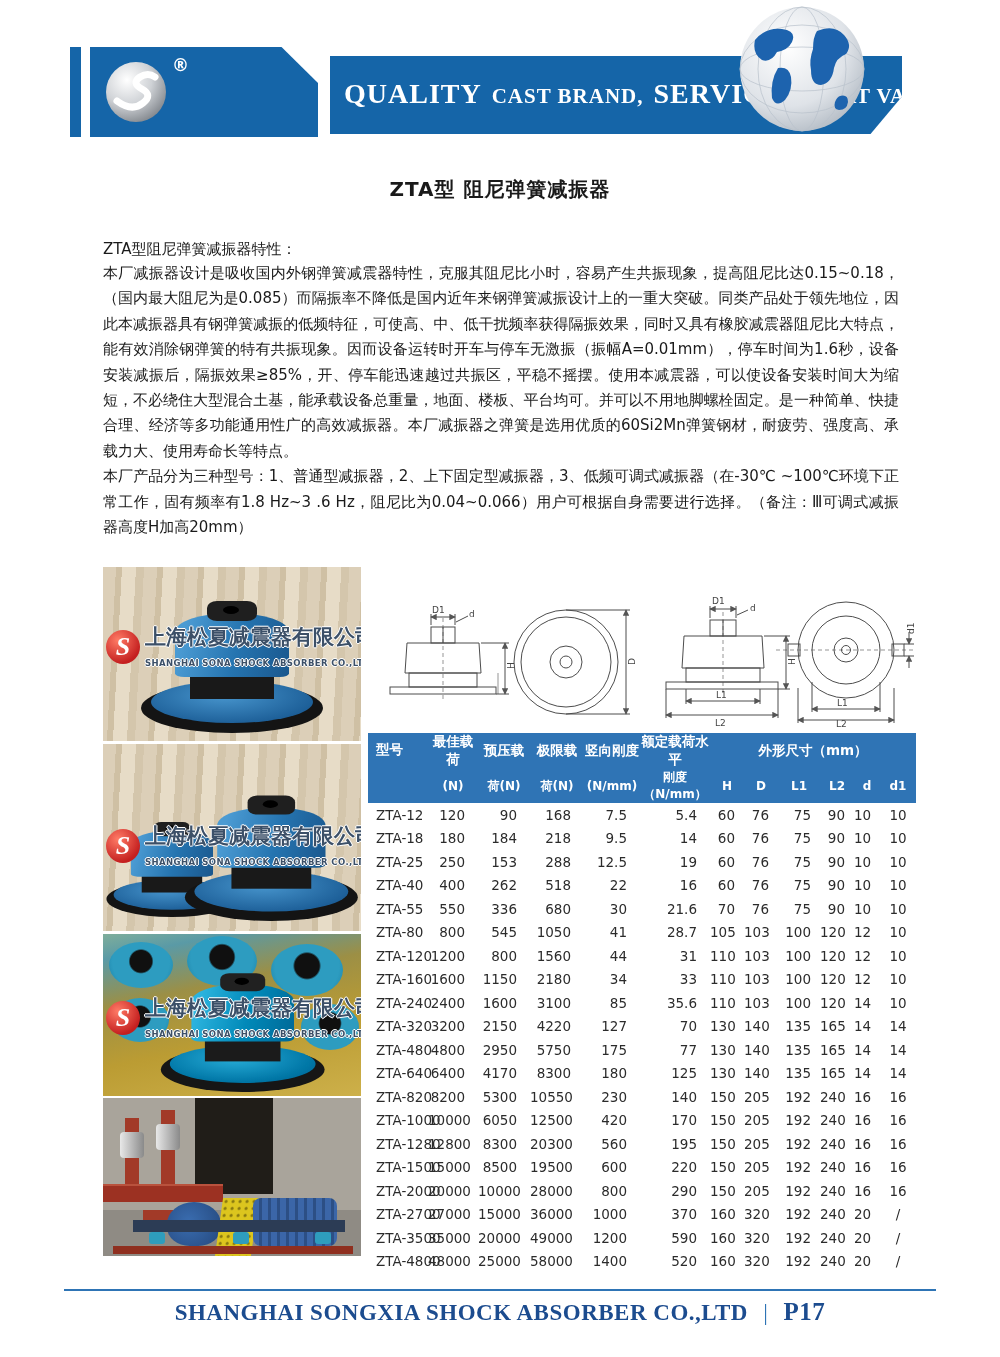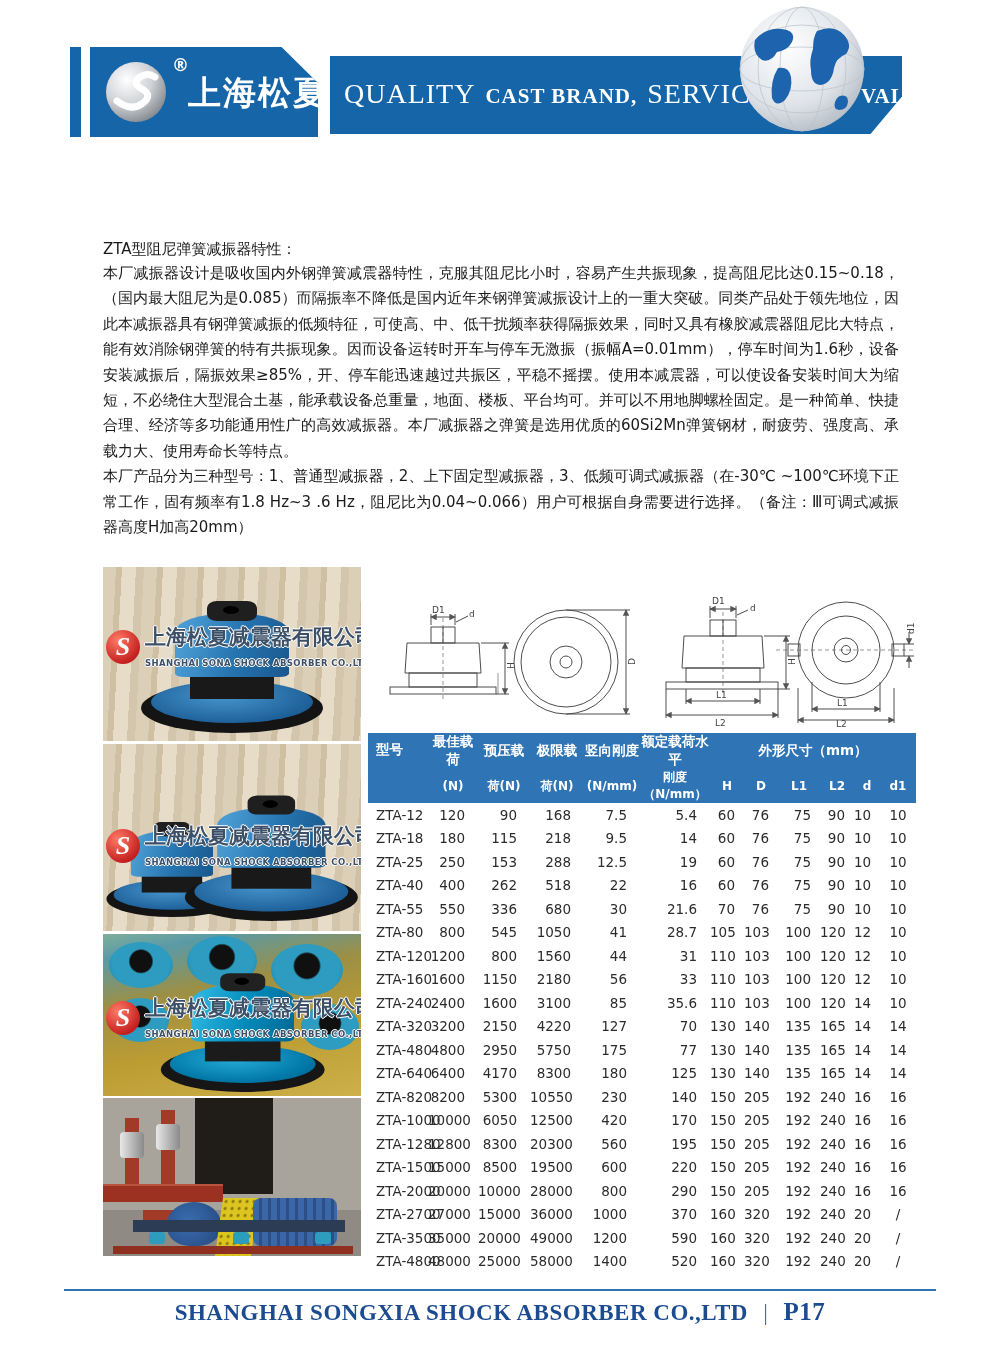--- a/index.html
+++ b/index.html
@@ -10,21 +10,21 @@
   .accent-bar{position:absolute;left:70px;top:47px;width:11px;height:90px;background:#1565a8;}
   .logo-box{position:absolute;left:90px;top:47px;width:228px;height:90px;background:#1565a8;
             clip-path:polygon(0 0,84% 0,100% 40%,100% 100%,0 100%);}
   .logo-sphere{position:absolute;left:14px;top:13px;width:64px;height:64px;}
   .logo-reg{position:absolute;left:82px;top:8px;color:#fff;font-size:17px;font-weight:bold;}
   .logo-name{position:absolute;left:98px;top:24px;color:#fff;font-size:33px;font-weight:bold;letter-spacing:2px;white-space:nowrap;}
   .tag-box{position:absolute;left:330px;top:56px;width:572px;height:78px;background:#1565a8;
            clip-path:polygon(0 0,100% 0,100% 52%,94.5% 100%,0 100%);}
   .tag-inner{position:absolute;left:14px;top:0;line-height:76px;white-space:nowrap;color:#fff;
              font-family:"Liberation Serif",serif;}
-  .tag-big{font-size:28px;font-weight:normal;letter-spacing:1px;}
+  .tag-big{font-size:28px;font-weight:bold;letter-spacing:1px;}
   .tag-small{font-size:21px;font-weight:bold;letter-spacing:1px;margin:0 6px;}
   .globe{position:absolute;left:737px;top:4px;width:130px;height:130px;z-index:3;}
 
   
   .title-zh{position:absolute;left:0;right:0;top:176px;text-align:center;font-size:20px;font-weight:bold;letter-spacing:1px;}
   .title-en{position:absolute;left:0;right:0;top:213px;text-align:center;font-size:17px;font-weight:bold;
             font-family:"DejaVu Sans Mono","Liberation Mono",monospace;letter-spacing:1px;}
   .features-heading{position:absolute;left:103px;top:240px;font-size:15px;}
   .intro{position:absolute;left:103px;top:261px;width:796px;font-size:15px;line-height:25.4px;text-align:justify;}
   .intro p{margin:0;}
@@ -123,21 +123,20 @@
         <radialGradient id="ls" cx="35%" cy="30%" r="75%">
           <stop offset="0" stop-color="#ffffff"></stop>
           <stop offset="55%" stop-color="#cfd2d6"></stop>
           <stop offset="100%" stop-color="#84898f"></stop>
         </radialGradient>
       </defs>
       <circle cx="32" cy="32" r="30" fill="url(#ls)"></circle>
       <path d="M13,41 q15,11 26,2 q10,-8 -1,-14 q-11,-6 -2,-12 q8,-5 15,0" stroke="#ffffff" stroke-width="7" fill="none" stroke-linecap="round"></path>
     </svg>
     <span class="logo-reg">®</span>
-    <span class="logo-name">上海松夏</span>
   </div>
 
   <div class="tag-box">
     <div class="tag-inner">
       <span class="tag-big">QUALITY</span>
       <span class="tag-small">CAST BRAND,</span>
       <span class="tag-big">SERVICE</span>
       <span class="tag-small">CREAT VALUE</span>
     </div>
   </div>
@@ -158,20 +157,21 @@
       <ellipse cx="65" cy="65" rx="44" ry="62"></ellipse>
     </g>
     <g fill="#1d63ae">
       <path d="M18,36 q11,-13 27,-11 q15,2 10,13 q-4,8 -15,10 q-6,11 -15,8 q-10,-6 -7,-20z"></path>
       <path d="M41,64 q11,-2 13,9 q2,13 -6,23 q-9,8 -13,-2 q-2,-17 6,-30z"></path>
       <path d="M80,27 q17,-7 27,4 q9,10 2,19 q-10,4 -12,14 q-2,15 -13,17 q-10,0 -10,-15 q-2,-10 2,-21 q0,-12 4,-18z"></path>
       <path d="M103,92 q8,-2 8,6 q-1,8 -9,8 q-6,-1 -4,-8 q2,-5 5,-6z"></path>
     </g>
   </svg>
 
+  <div class="title-zh">ZTA型 阻尼弹簧减振器</div>
   <div class="features-heading">ZTA型阻尼弹簧减振器特性：</div>
 
   <div class="intro">
     <p>本厂减振器设计是吸收国内外钢弹簧减震器特性，克服其阻尼比小时，容易产生共振现象，提高阻尼比达0.15~0.18，（国内最大阻尼为是0.085）而隔振率不降低是国内近年来钢弹簧减振设计上的一重大突破。同类产品处于领先地位，因此本减振器具有钢弹簧减振的低频特征，可使高、中、低干扰频率获得隔振效果，同时又具有橡胶减震器阻尼比大特点，能有效消除钢弹簧的特有共振现象。因而设备运转时开车与停车无激振（振幅A=0.01mm），停车时间为1.6秒，设备安装减振后，隔振效果≥85%，开、停车能迅速越过共振区，平稳不摇摆。使用本减震器，可以使设备安装时间大为缩短，不必绕住大型混合土基，能承载设备总重量，地面、楼板、平台均可。并可以不用地脚螺栓固定。是一种简单、快捷合理、经济等多功能通用性广的高效减振器。本厂减振器之弹簧是选用优质的60Si2Mn弹簧钢材，耐疲劳、强度高、承载力大、使用寿命长等特点。</p>
     <p>本厂产品分为三种型号：1、普通型减振器，2、上下固定型减振器，3、低频可调式减振器（在-30℃ ~100℃环境下正常工作，固有频率有1.8 Hz~3 .6 Hz，阻尼比为0.04~0.066）用户可根据自身需要进行选择。（备注：Ⅲ可调式减振器高度H加高20mm）</p>
   </div>
 
   <div class="photo wood" id="photo1">
     <div class="absorber" style="left:36px;top:28px;">
       <div class="ab ab-flange-dark"></div>
@@ -392,21 +392,21 @@
             <td class="c6">60</td>
             <td class="c7">76</td>
             <td class="c8">75</td>
             <td class="c9">90</td>
             <td class="c10">10</td>
             <td class="c11">10</td>
           </tr>
           <tr>
             <td class="c0">ZTA-18</td>
             <td class="c1">180</td>
-            <td class="c2">115</td>
+            <td class="c2">184</td>
             <td class="c3">218</td>
             <td class="c4">9.5</td>
             <td class="c5">14</td>
             <td class="c6">60</td>
             <td class="c7">76</td>
             <td class="c8">75</td>
             <td class="c9">90</td>
             <td class="c10">10</td>
             <td class="c11">10</td>
           </tr>
@@ -478,21 +478,21 @@
             <td class="c8">100</td>
             <td class="c9">120</td>
             <td class="c10">12</td>
             <td class="c11">10</td>
           </tr>
           <tr>
             <td class="c0">ZTA-160</td>
             <td class="c1">1600</td>
             <td class="c2">1150</td>
             <td class="c3">2180</td>
-            <td class="c4">56</td>
+            <td class="c4">34</td>
             <td class="c5">33</td>
             <td class="c6">110</td>
             <td class="c7">103</td>
             <td class="c8">100</td>
             <td class="c9">120</td>
             <td class="c10">12</td>
             <td class="c11">10</td>
           </tr>
           <tr>
             <td class="c0">ZTA-240</td>

